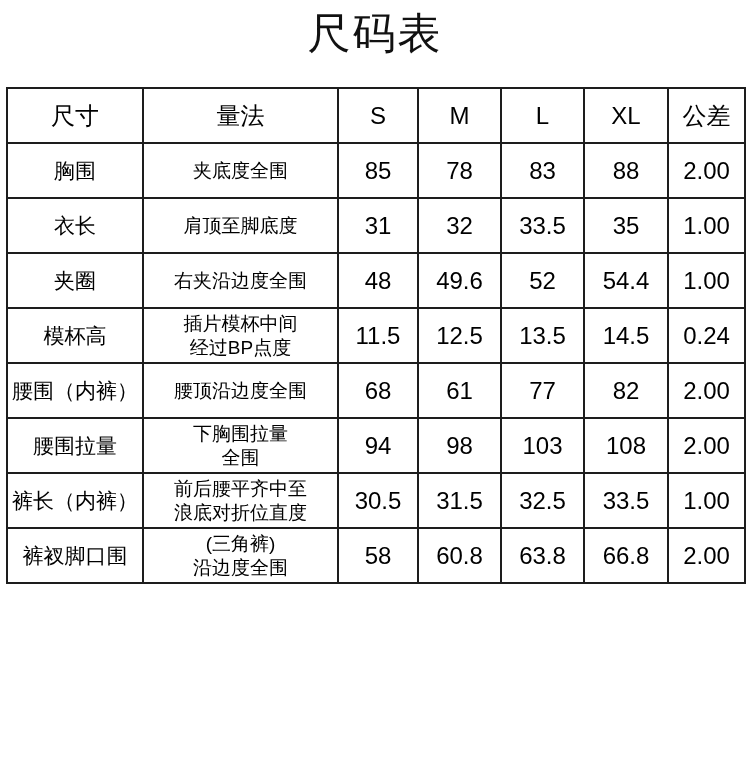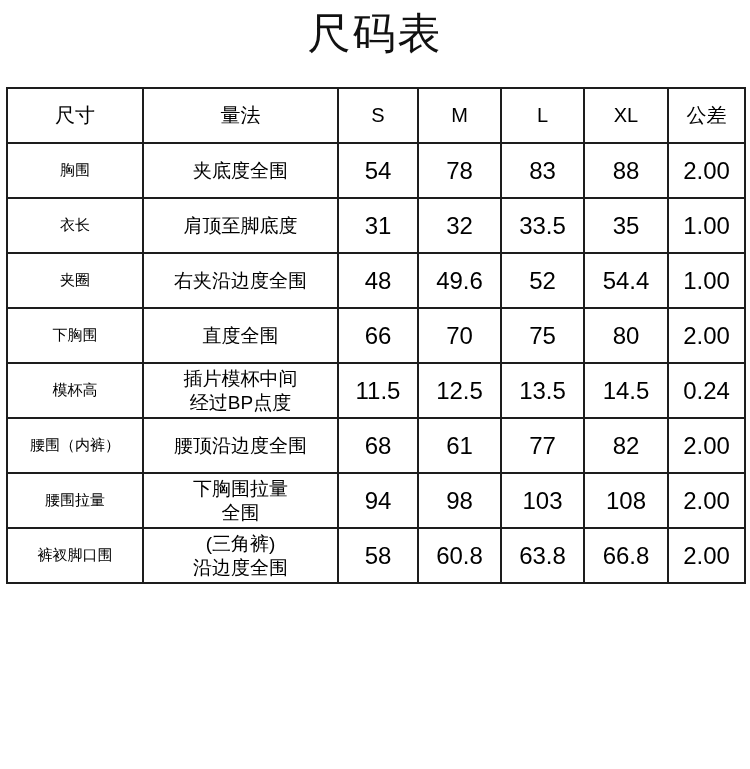--- a/index.html
+++ b/index.html
@@ -32,25 +32,25 @@
   .size-table th,
   .size-table td {
     border: 2px solid #1d1d1d;
     text-align: center;
     vertical-align: middle;
     padding: 0;
     height: 53px;
     overflow: hidden;
   }
   .size-table th {
-    font-size: 20px;
+    font-size: 24px;
     font-weight: 400;
   }
   td.cell-label {
-    font-size: 15px;
+    font-size: 21px;
   }
   td.cell-method {
     font-size: 19px;
     line-height: 1.25;
     white-space: pre-line;
   }
   td.cell-value,
   td.cell-tolerance {
     font-size: 24px;
   }
@@ -87,21 +87,21 @@
         <th>M</th>
         <th>L</th>
         <th>XL</th>
         <th>公差</th>
       </tr>
     </thead>
     <tbody>
       <tr>
         <td class="cell-label">胸围</td>
         <td class="cell-method">夹底度全围</td>
-        <td class="cell-value">54</td>
+        <td class="cell-value">85</td>
         <td class="cell-value">78</td>
         <td class="cell-value">83</td>
         <td class="cell-value">88</td>
         <td class="cell-tolerance">2.00</td>
       </tr>
       <tr>
         <td class="cell-label">衣长</td>
         <td class="cell-method">肩顶至脚底度</td>
         <td class="cell-value">31</td>
         <td class="cell-value">32</td>
@@ -110,29 +110,20 @@
         <td class="cell-tolerance">1.00</td>
       </tr>
       <tr>
         <td class="cell-label">夹圈</td>
         <td class="cell-method">右夹沿边度全围</td>
         <td class="cell-value">48</td>
         <td class="cell-value">49.6</td>
         <td class="cell-value">52</td>
         <td class="cell-value">54.4</td>
         <td class="cell-tolerance">1.00</td>
-      </tr>
-      <tr>
-        <td class="cell-label">下胸围</td>
-        <td class="cell-method">直度全围</td>
-        <td class="cell-value">66</td>
-        <td class="cell-value">70</td>
-        <td class="cell-value">75</td>
-        <td class="cell-value">80</td>
-        <td class="cell-tolerance">2.00</td>
       </tr>
       <tr>
         <td class="cell-label">模杯高</td>
         <td class="cell-method">插片模杯中间
 经过BP点度</td>
         <td class="cell-value">11.5</td>
         <td class="cell-value">12.5</td>
         <td class="cell-value">13.5</td>
         <td class="cell-value">14.5</td>
         <td class="cell-tolerance">0.24</td>
@@ -150,20 +141,30 @@
         <td class="cell-label">腰围拉量</td>
         <td class="cell-method">下胸围拉量
 全围</td>
         <td class="cell-value">94</td>
         <td class="cell-value">98</td>
         <td class="cell-value">103</td>
         <td class="cell-value">108</td>
         <td class="cell-tolerance">2.00</td>
       </tr>
       <tr>
+        <td class="cell-label">裤长（内裤）</td>
+        <td class="cell-method">前后腰平齐中至
+浪底对折位直度</td>
+        <td class="cell-value">30.5</td>
+        <td class="cell-value">31.5</td>
+        <td class="cell-value">32.5</td>
+        <td class="cell-value">33.5</td>
+        <td class="cell-tolerance">1.00</td>
+      </tr>
+      <tr>
         <td class="cell-label">裤衩脚口围</td>
         <td class="cell-method">(三角裤)
 沿边度全围</td>
         <td class="cell-value">58</td>
         <td class="cell-value">60.8</td>
         <td class="cell-value">63.8</td>
         <td class="cell-value">66.8</td>
         <td class="cell-tolerance">2.00</td>
       </tr>
     </tbody>

